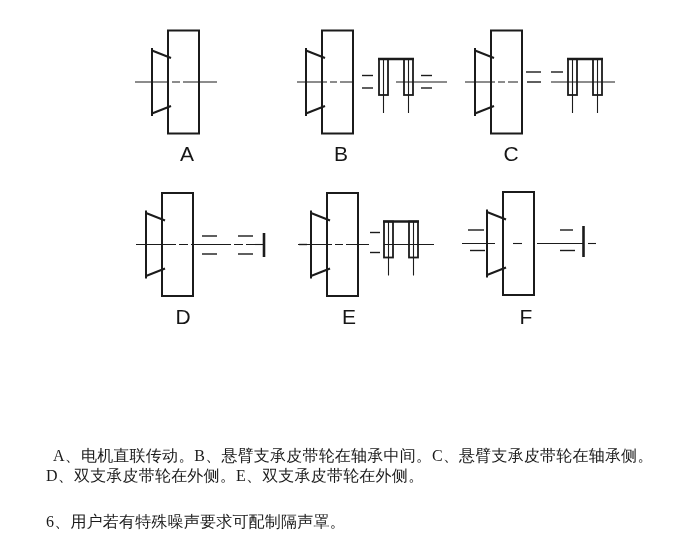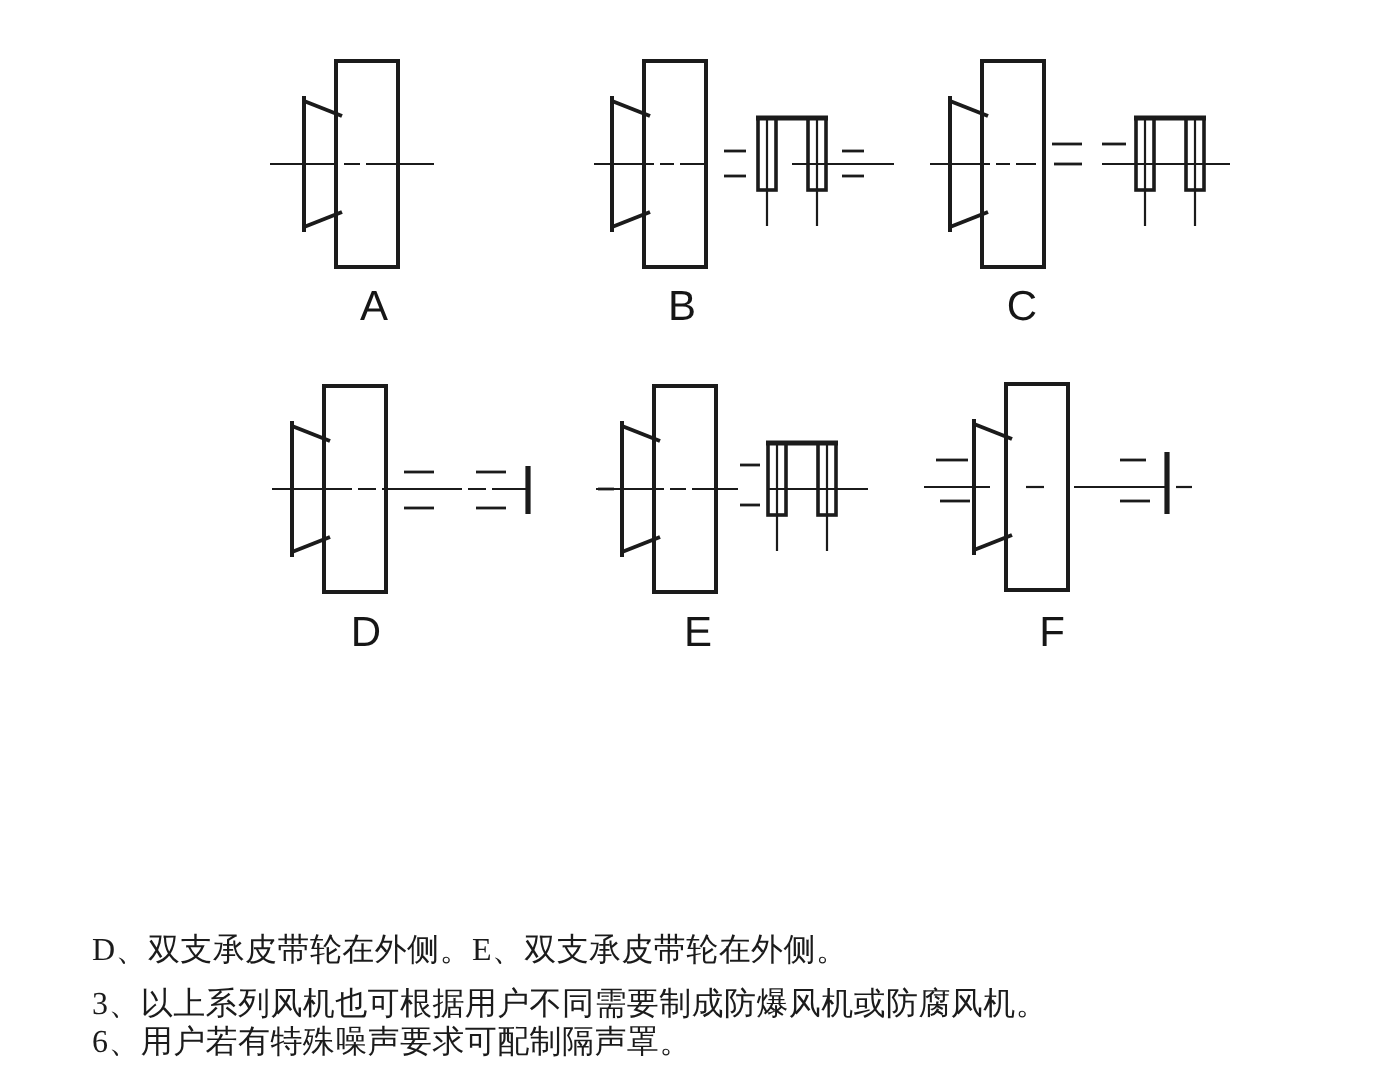--- a/index.html
+++ b/index.html
@@ -131,17 +131,17 @@
     </g>
   </svg>
 
   <span class="diagram-label" style="left:187px; top:143px;">A</span>
   <span class="diagram-label" style="left:341px; top:143px;">B</span>
   <span class="diagram-label" style="left:511px; top:143px;">C</span>
   <span class="diagram-label" style="left:183px; top:306px;">D</span>
   <span class="diagram-label" style="left:349px; top:306px;">E</span>
   <span class="diagram-label" style="left:526px; top:306px;">F</span>
 
+  <div class="note-line" style="left:53px; top:446px;">A、电机直联传动。B、悬臂支承皮带轮在轴承中间。C、悬臂支承皮带轮在轴承侧。</div>
   <div class="note-line" style="left:46px; top:466px;">D、双支承皮带轮在外侧。E、双支承皮带轮在外侧。</div>
-  <div class="note-line" style="left:46px; top:493px;">3、以上系列风机也可根据用户不同需要制成防爆风机或防腐风机。</div>
   <div class="note-line" style="left:46px; top:512px;">6、用户若有特殊噪声要求可配制隔声罩。</div>
 
 </div>
 
 </body></html>

